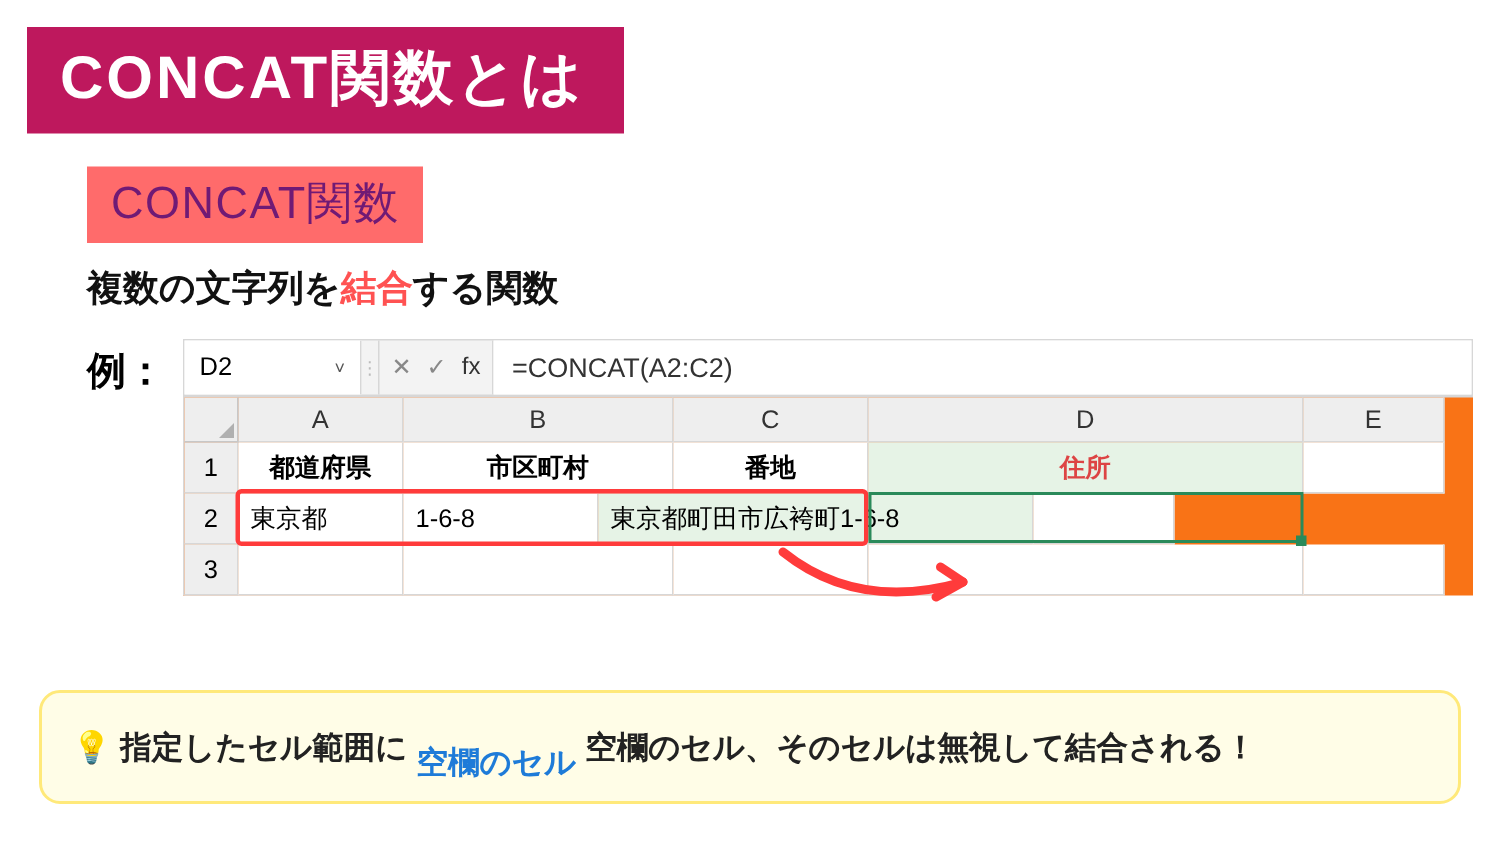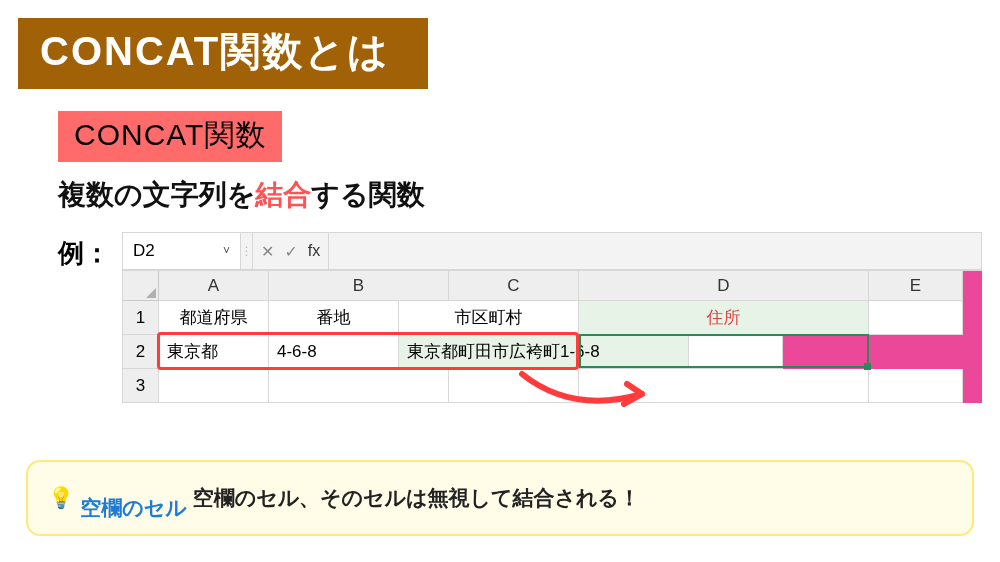--- a/index.html
+++ b/index.html
@@ -8,47 +8,47 @@
     height: 562px;
     background: #ffffff;
     font-family: "Hiragino Sans", "Meiryo", "Yu Gothic", sans-serif;
     position: relative;
     padding: 18px;
   }
 
   
   .title-bar {
     display: inline-block;
-    background: #a16207;
+    background: #be185d;
     color: #ffffff;
     font-size: 40px;
     font-weight: 600;
-    padding: 6px 38px 10px 22px;
+    padding: 6px 26px 10px 22px;
     letter-spacing: 2px;
     text-align: right;
   }
 
   
   .subtitle-badge {
     display: inline-block;
     background: #ff6b6b;
-    color: #000000;
+    color: #701a75;
     font-size: 30px;
     font-weight: 500;
     padding: 4px 16px 6px 16px;
     margin-top: 22px;
     margin-left: 40px;
     letter-spacing: 1px;
   }
 
   
   .description {
     margin-top: 14px;
     margin-left: 40px;
-    font-size: 28px;
+    font-size: 24px;
     font-weight: 700;
     color: #111;
   }
   .description .highlight { color: #ff5252; }
 
   
   .example-wrap {
     margin-top: 18px;
     margin-left: 40px;
     display: flex;
@@ -57,21 +57,21 @@
   }
   .example-label {
     font-size: 26px;
     font-weight: 700;
     padding-top: 4px;
   }
 
   
   .excel {
     width: 868px;
-    background: #ec4899;
+    background: #f97316;
   }
 
   
   .formula-bar {
     display: flex;
     align-items: stretch;
     height: 38px;
     border: 1px solid #d7d7d7;
     background: #f3f3f3;
   }
@@ -150,21 +150,21 @@
     background: #eeeeee;
     justify-content: center;
   }
   .colA { width: 110px; }
   .colB { width: 180px; }
   .colC { width: 130px; }
   .colD { width: 290px; }
   .colE { width: 94px; }
 
   .th {
-    font-weight: 400;
+    font-weight: 700;
     justify-content: center;
     background: #fff;
     text-align: right;
   }
   .th.green {
     background: #e6f3e6;
     color: #dd4444;
   }
   .cell { padding: 0 8px; }
 
@@ -237,46 +237,47 @@
       <div class="namebox">
         <span>D2</span>
         <span class="chev">˅</span>
       </div>
       <div class="divider">⋮</div>
       <div class="fx-group">
         <span>✕</span>
         <span>✓</span>
         <span class="fx">fx</span>
       </div>
+      <div class="formula-input">=CONCAT(A2:C2)</div>
     </div>
 
     <div class="grid">
 
       <div class="grid-row">
         <div class="corner"></div>
         <div class="hdr colA">A</div>
         <div class="hdr colB">B</div>
         <div class="hdr colC">C</div>
         <div class="hdr colD">D</div>
         <div class="hdr colE">E</div>
       </div>
 
       <div class="grid-row">
         <div class="rowhdr">1</div>
         <div class="cell th colA">都道府県</div>
+        <div class="cell th colB">市区町村</div>
         <div class="cell th colC">番地</div>
-        <div class="cell th colB">市区町村</div>
         <div class="cell th green colD">住所</div>
         <div class="cell colE"></div>
       </div>
 
       <div class="grid-row">
         <div class="rowhdr">2</div>
         <div class="cell colA">東京都</div>
-        <div class="cell colC">4-6-8</div>
+        <div class="cell colC">1-6-8</div>
         <div class="cell colD" style="background:#e6f3e6;">東京都町田市広袴町1-6-8</div>
         <div class="cell colE"></div>
       </div>
 
       <div class="grid-row">
         <div class="rowhdr">3</div>
         <div class="cell colA"></div>
         <div class="cell colB"></div>
         <div class="cell colC"></div>
         <div class="cell colD"></div>
@@ -293,18 +294,19 @@
         <path d="M10 8 Q 60 48 130 28" stroke="#ff3b3b" stroke-width="6" fill="none" stroke-linecap="round"></path>
         <path d="M130 28 L115 18 M130 28 L112 38" stroke="#ff3b3b" stroke-width="6" fill="none" stroke-linecap="round"></path>
       </svg>
     </div>
   </div>
 </div>
 
 
 <div class="tip">
   <span>💡</span>
+  <span>指定したセル範囲に</span>
     <span class="blue">空欄のセル</span>
     <span>空欄のセル、そのセルは無視して結合される！</span>
 </div>
 
 
 
 
 </body></html>

